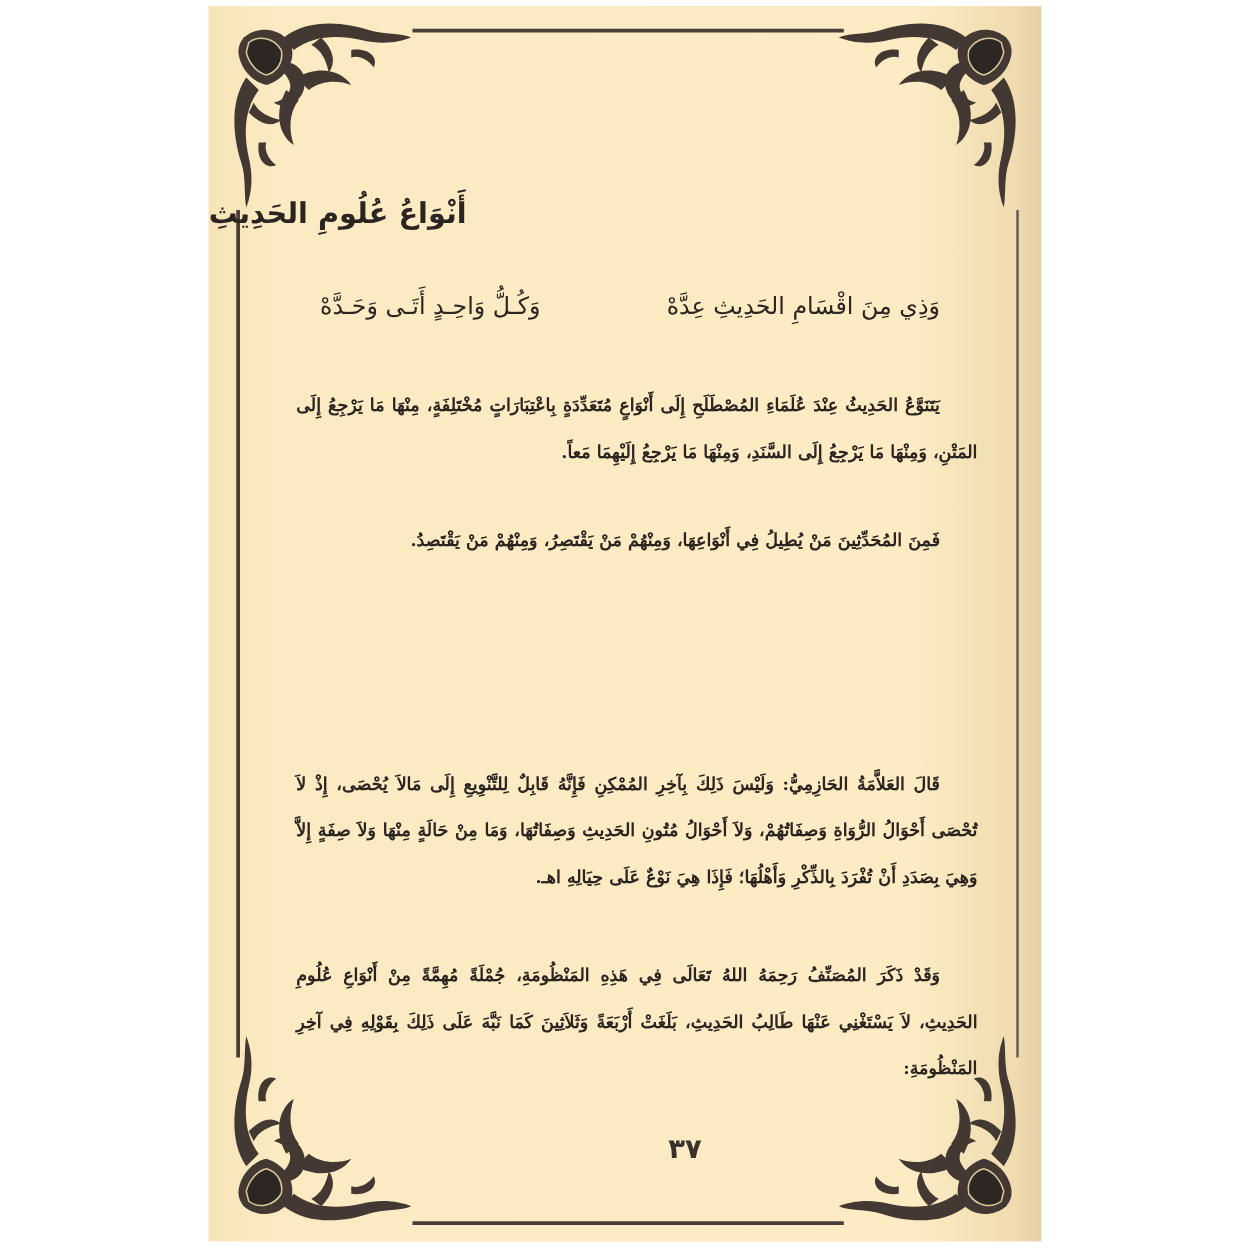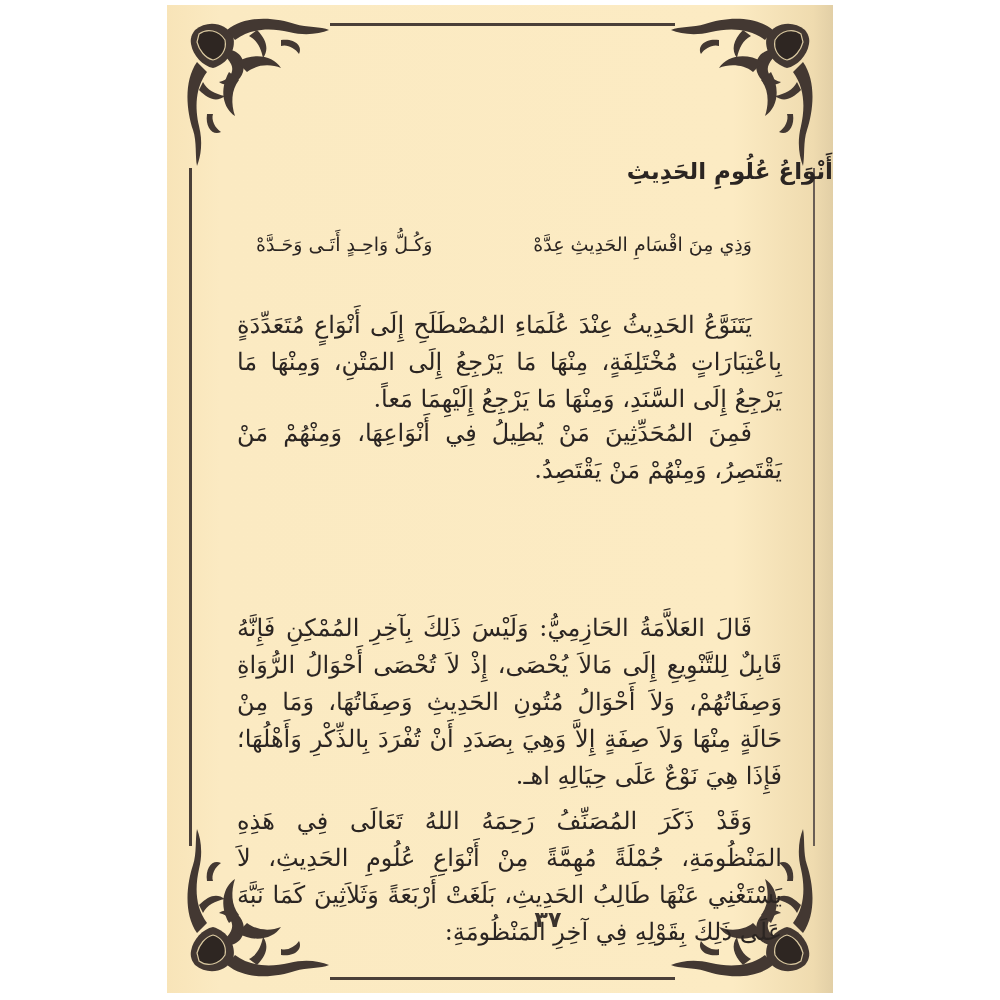--- a/index.html
+++ b/index.html
@@ -44,29 +44,30 @@
     .corner-br { right: 10px; bottom: 8px; transform: scale(-1, -1); }
 
     .text-block {
       position: absolute;
       left: 70px;
       width: 545px;
       direction: rtl;
       text-align: justify;
       color: #2b2522;
       font-family: "DejaVu Serif", serif;
-      font-size: 24px;
+      font-size: 14px;
       line-height: 37px;
+      font-weight: bold;
     }
     .title {
       position: absolute;
       left: 0;
       width: 666px;
       top: 138px;
-      text-align: right;
+      text-align: left;
       direction: rtl;
       font-family: "DejaVu Sans", sans-serif;
       font-weight: bold;
       font-size: 23px;
       color: #2b2522;
     }
     .verse {
       position: absolute;
       top: 228px;
       left: 60px;
@@ -81,21 +82,21 @@
     .verse span { display: inline-block; }
     .verse .hemi-1 { margin-right: 35px; }
     .verse .hemi-2 { margin-left: 29px; }
 
     .para { margin: 0; }
     .para-indent { text-indent: 30px; }
     .p1 { top: 302px; }
     .p2 { top: 410px; }
     .p3 { top: 510px; }
     .p4 { top: 605px; }
-    .p5 { top: 798px; }
+    .p5 { top: 758px; }
 
     .page-number {
       position: absolute;
       top: 902px;
       left: 0;
       width: 666px;
       text-align: center;
       font-family: "DejaVu Sans", sans-serif;
       font-weight: bold;
       font-size: 22px;

